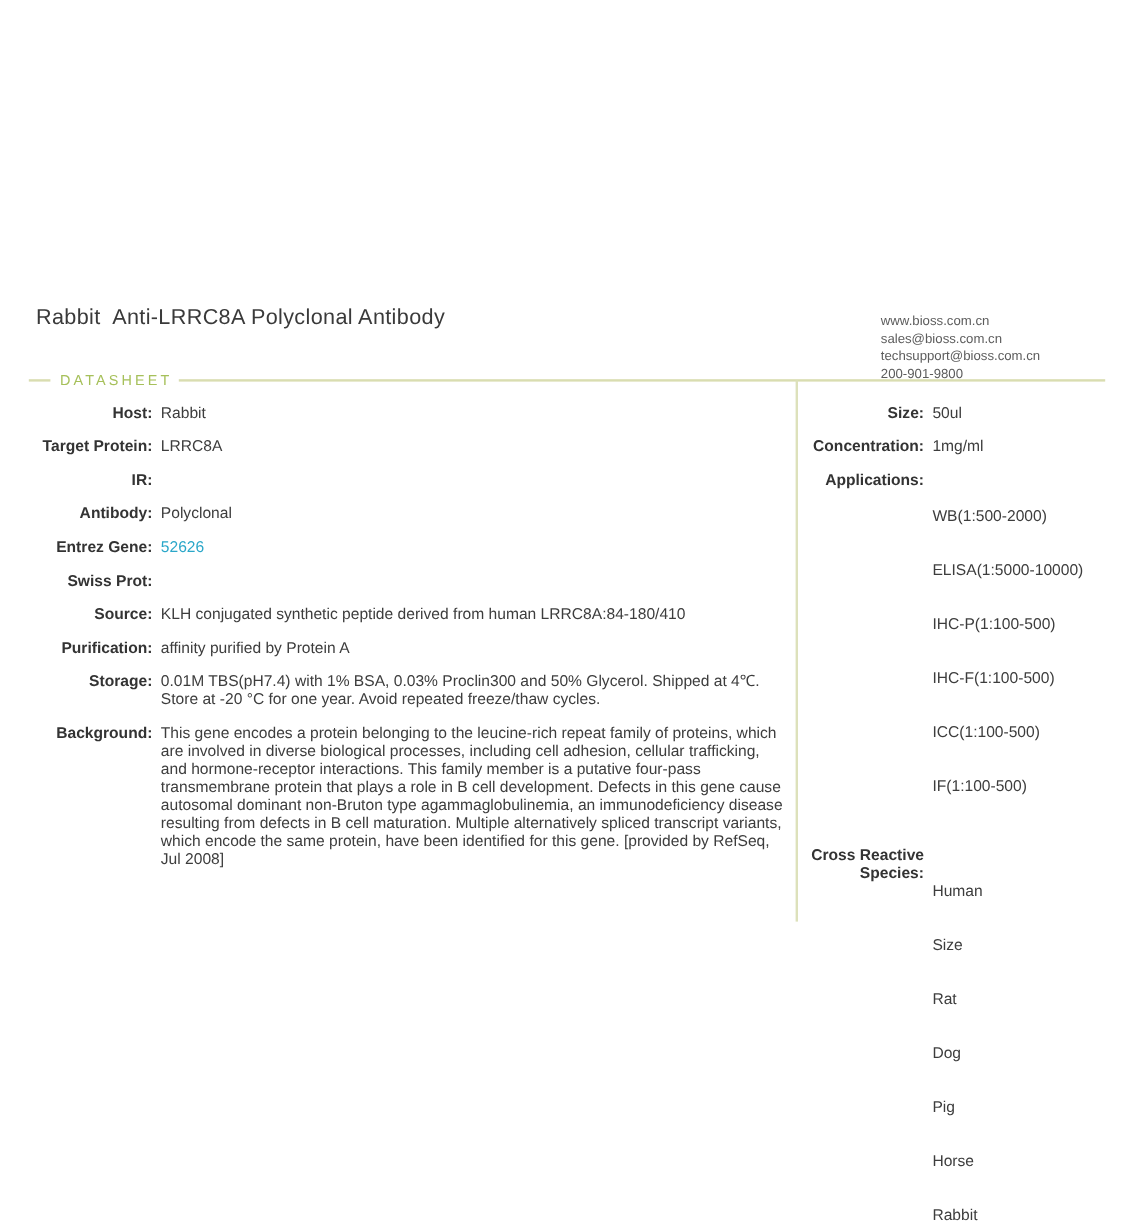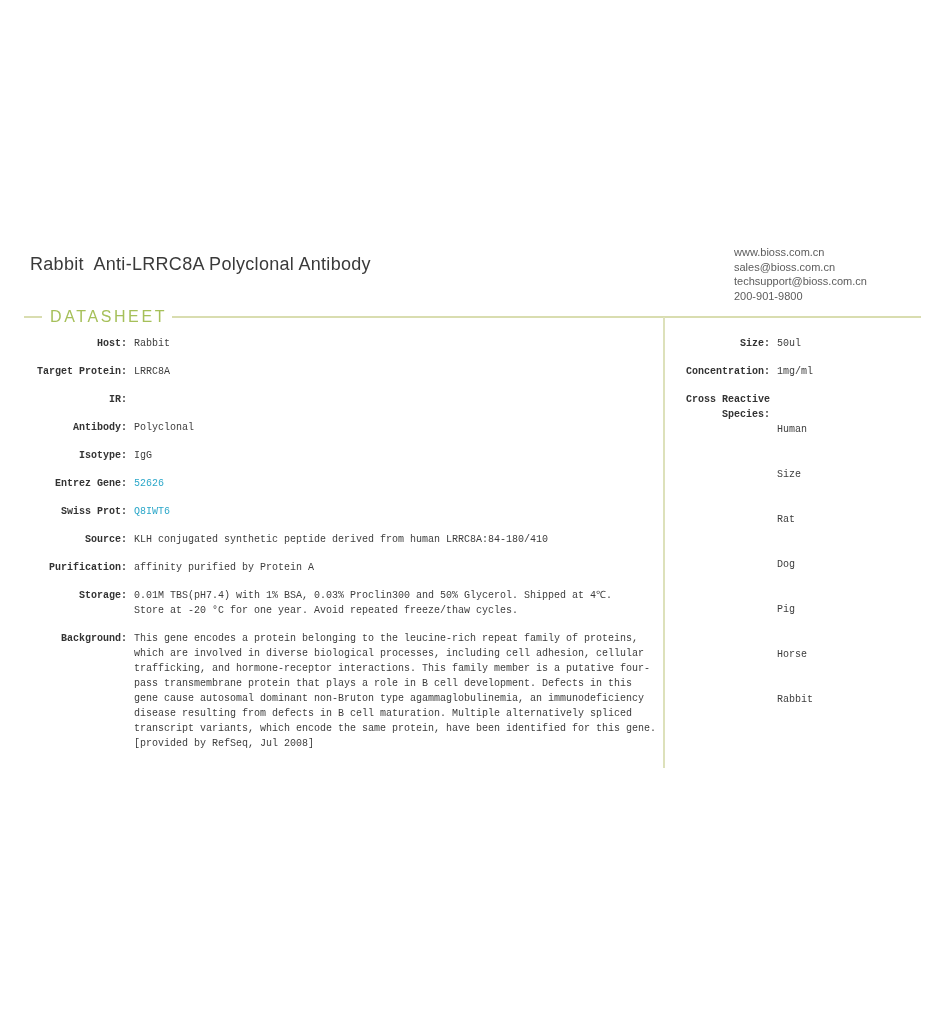--- a/index.html
+++ b/index.html
@@ -8,39 +8,39 @@
     font-family:"Liberation Sans",sans-serif;color:#3d3d3d;
   }
   .page{position:absolute;left:0;top:0;width:935px;height:1024px;background:#fff;}
 
   .title{
     position:absolute;left:30px;top:254px;
     font-size:18px;letter-spacing:.3px;color:#3a3a3a;white-space:pre;
   }
 
   .contact{
-    position:absolute;left:734px;top:245px;
+    position:absolute;left:734px;top:261px;
     font-size:11px;line-height:14.5px;color:#5c5c5c;
   }
 
   .heading-row{
     position:absolute;left:24px;top:308px;width:897px;height:18px;
     display:flex;align-items:center;
   }
   .dash{width:18px;height:2px;background:#d9ddb0;margin-right:8px;flex-shrink:0;}
   .heading-text{
-    font-size:16px;letter-spacing:2.6px;color:#a6c05a;margin-right:5px;white-space:nowrap;
+    font-size:12px;letter-spacing:2.6px;color:#a6c05a;margin-right:5px;white-space:nowrap;
   }
   .rule{flex:1;height:2px;background:#d9ddb0;}
 
   .vdivider{
     position:absolute;left:663px;top:317px;width:2px;height:451px;background:#dde1bb;
   }
 
-  .col{position:absolute;top:336px;font-size:10px;line-height:15px;font-family:Liberation Mono, monospace;}
+  .col{position:absolute;top:336px;font-size:13px;line-height:15px;}
   .left-col{left:24px;width:634px;}
   .right-col{left:676px;width:248px;}
 
   .row{display:flex;margin-bottom:13px;}
   .lbl{font-weight:bold;color:#333;text-align:right;flex-shrink:0;}
   .left-col .lbl{width:103px;}
   .right-col .lbl{width:94px;}
   .val{margin-left:7px;flex:1;white-space:pre-wrap;color:#3d3d3d;}
   .val-line{white-space:nowrap;}
   a.link{color:#2ba7c9;text-decoration:none;cursor:pointer;}
@@ -77,30 +77,25 @@
       <div class="val">LRRC8A</div>
     </div>
     <div class="row">
       <div class="lbl">IR:</div>
     </div>
     <div class="row">
       <div class="lbl">Antibody:</div>
       <div class="val">Polyclonal</div>
     </div>
     <div class="row">
-      <div class="lbl">Isotype:</div>
-      <div class="val">IgG</div>
-    </div>
-    <div class="row">
       <div class="lbl">Entrez Gene:</div>
       <div class="val"><a class="link">52626</a></div>
     </div>
     <div class="row">
       <div class="lbl">Swiss Prot:</div>
-      <div class="val"><a class="link">Q8IWT6</a></div>
     </div>
     <div class="row">
       <div class="lbl">Source:</div>
       <div class="val">KLH conjugated synthetic peptide derived from human LRRC8A:84-180/410</div>
     </div>
     <div class="row">
       <div class="lbl">Purification:</div>
       <div class="val">affinity purified by Protein A</div>
     </div>
     <div class="row">
@@ -117,20 +112,31 @@
   <div class="col right-col">
     <div class="row">
       <div class="lbl">Size:</div>
       <div class="val">50ul</div>
     </div>
     <div class="row">
       <div class="lbl">Concentration:</div>
       <div class="val">1mg/ml</div>
     </div>
     <div class="row">
+      <div class="lbl">Applications:</div>
+      <div class="val">
+        <div class="val-line">WB(1:500-2000)</div>
+        <div class="val-line">ELISA(1:5000-10000)</div>
+        <div class="val-line">IHC-P(1:100-500)</div>
+        <div class="val-line">IHC-F(1:100-500)</div>
+        <div class="val-line">ICC(1:100-500)</div>
+        <div class="val-line">IF(1:100-500)</div>
+      </div>
+    </div>
+    <div class="row">
       <div class="lbl">
         <div>Cross Reactive</div>
         <div>Species:</div>
       </div>
       <div class="val">
         <div class="val-line">Human</div>
         <div class="val-line">Size</div>
         <div class="val-line">Rat</div>
         <div class="val-line">Dog</div>
         <div class="val-line">Pig</div>

